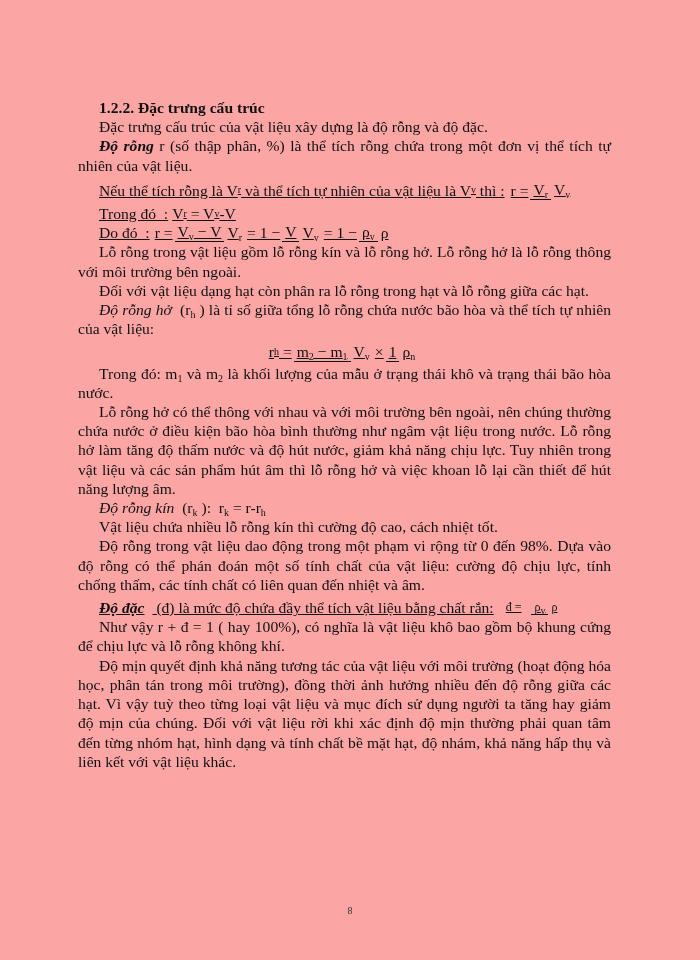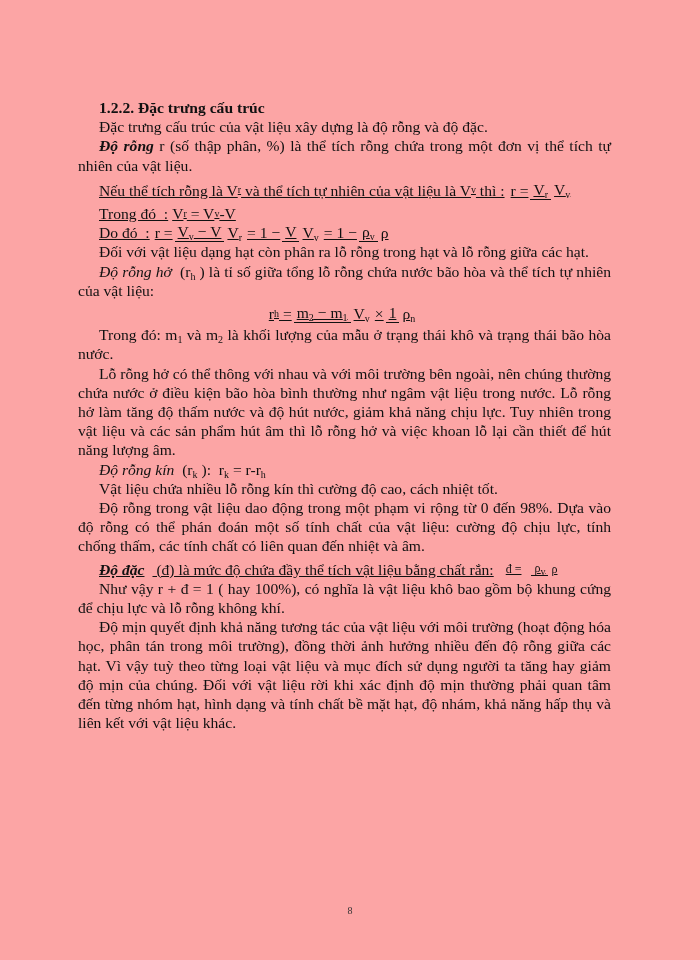--- a/index.html
+++ b/index.html
@@ -67,20 +67,21 @@
           <span class="num"><span>V</span></span>
           <span class="den"><span>V</span><sub>v</sub></span>
         </span>
       <span>= 1 −</span>
       <span class="frac">
           <span class="num"><span>ρ</span><sub>v</sub></span>
           <span class="den"><span>ρ</span></span>
         </span>
     </div>
 
+    <p class="ind">Lỗ rỗng trong vật liệu gồm lỗ rỗng kín và lỗ rỗng hở. Lỗ rỗng hở là lỗ rỗng thông với môi trường bên ngoài.</p>
     <p class="ind">Đối với vật liệu dạng hạt còn phân ra lỗ rỗng trong hạt và lỗ rỗng giữa các hạt.</p>
 
     <p class="ind"><span class="it">Độ rỗng hở</span>&nbsp; <span>(r</span><sub>h</sub><span> )</span><span> là tỉ số giữa tổng lỗ rỗng chứa nước bão hòa và thể tích tự nhiên của vật liệu:</span></p>
 
     <div class="formula-block">
       <div class="eqline">
         <span>r</span>
           <sub>h</sub>
           <span style="white-space:pre"> =</span>
         <span class="frac">

